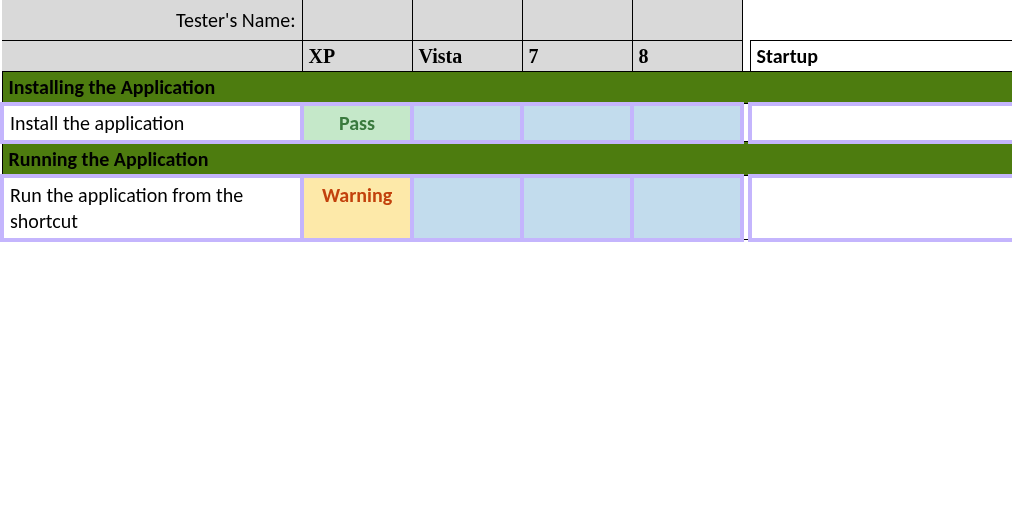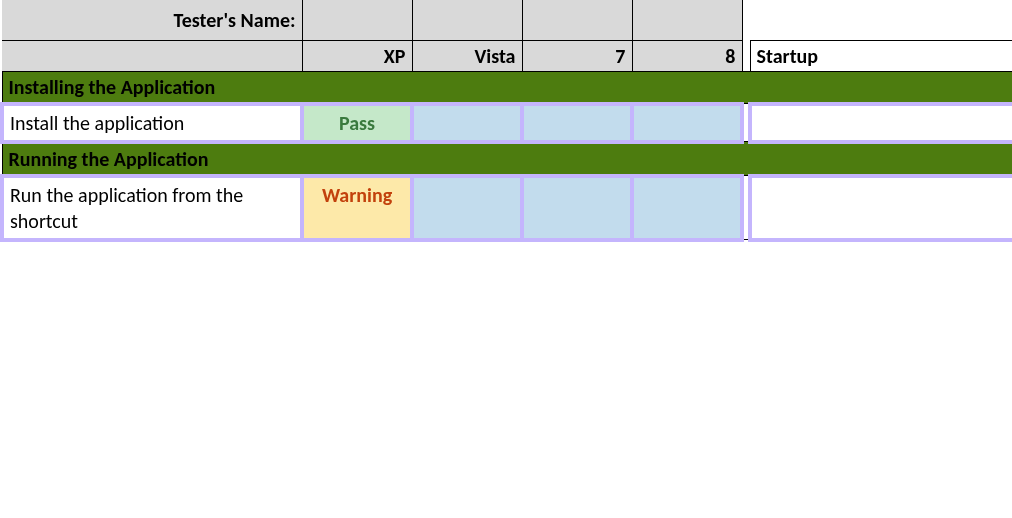--- a/index.html
+++ b/index.html
@@ -29,30 +29,31 @@
     font-weight: normal;
     height: 30px;
     line-height: 1.3;
   }
 
   
   .hdr-grey td { background: #d9d9d9; border: 1px solid #000; }
   .hdr-grey td.nolb { border-left: none; }
   .hdr-grey td.notb { border-top: none; }
   .hdr-grey td.lbl {
-    font-weight: bold;
+    font-weight: normal;
     text-align: right;
     height: 40px;
     vertical-align: middle;
   }
   .hdr-grey td.os {
     font-weight: bold;
-    text-align: right;
+    text-align: left;
     height: 30px;
     vertical-align: middle;
+    font-family: Liberation Serif, serif;
   }
   td.white-gap {
     background: #fff;
     border: none;
   }
   td.comments-head {
     font-weight: bold;
     border-bottom: 1px solid #000;
     background: #fff;
     vertical-align: bottom;

